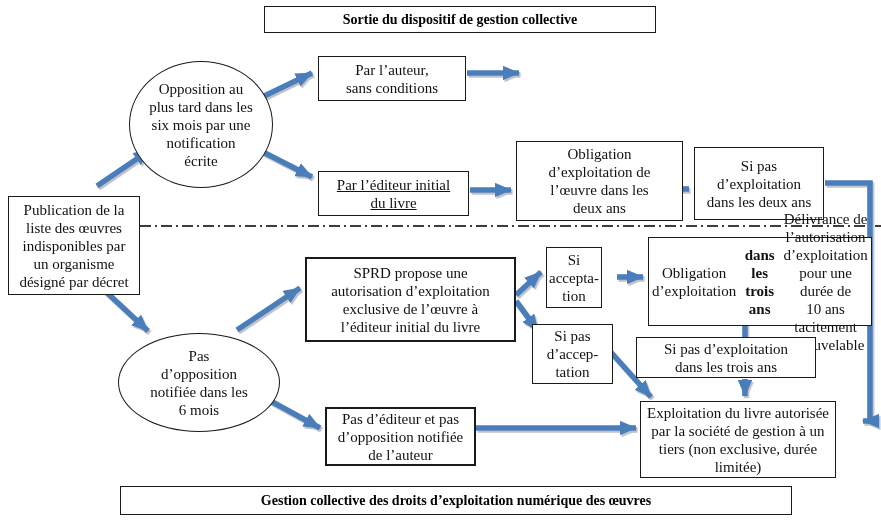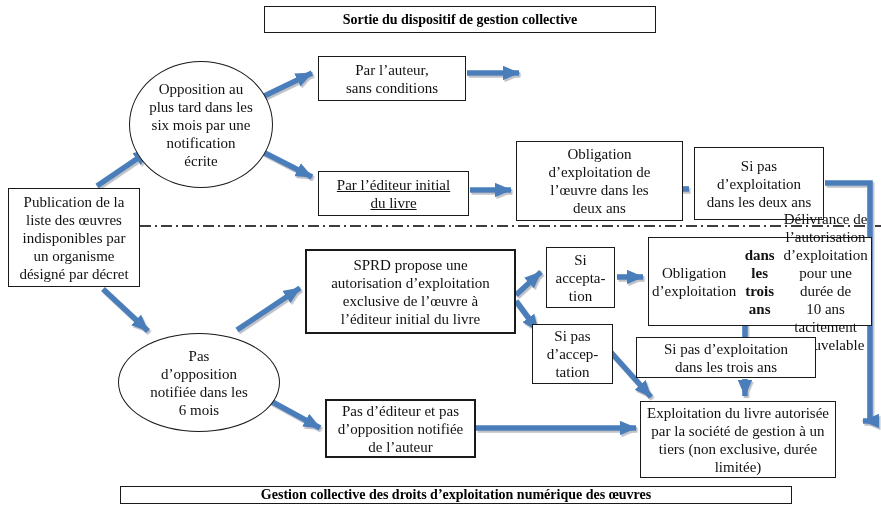--- a/index.html
+++ b/index.html
@@ -7,21 +7,21 @@
     position:relative; width:881px; height:524px; background:#ffffff;
     font-family:"Liberation Serif", serif; overflow:hidden;
   }
   .node {
     position:absolute; z-index:2; box-sizing:border-box;
     background:#ffffff; border:1px solid #1a1a1a;
     display:flex; align-items:center; justify-content:center;
     text-align:center; white-space:pre-line;
     font-size:15px; line-height:1.2; color:#111; padding:2px 3px;
   }
-  .thick { border-width:2px; }
+  .thick { border-width:2px;margin-top:8px; }
   .ellipse { border-radius:50%; border-width:1.4px; padding:6px 10px; }
   .title {
     position:absolute; z-index:2; box-sizing:border-box;
     background:#ffffff; border:1.4px solid #1a1a1a;
     display:flex; align-items:center; justify-content:center;
     text-align:center; font-weight:bold; font-size:14px; color:#000;
     padding:2px 8px;
   }
   #connector-layer { position:absolute; left:0; top:0; z-index:1; }
   .multi span { display:block; white-space:pre-line; }
@@ -59,21 +59,21 @@
       <line x1="516" y1="301" x2="538" y2="331" marker-end="url(#ah)"></line>
       <line x1="617" y1="277" x2="643" y2="277" marker-end="url(#ah)"></line>
       <line x1="608" y1="349" x2="651" y2="397" marker-end="url(#ah)"></line>
       <line x1="745" y1="324" x2="745" y2="340"></line>
       <line x1="745" y1="379" x2="745" y2="396" marker-end="url(#ah)"></line>
       <line x1="476" y1="428" x2="636" y2="428" marker-end="url(#ah)"></line>
     </g>
   </svg>
 
   <div class="title" style="left:264px; top:6px; width:392px; height:27px;">Sortie du dispositif de gestion collective</div>
-  <div class="title" style="left:120px; top:486px; width:672px; height:18px;">Gestion collective des droits d’exploitation numérique des œuvres</div>
+  <div class="title" style="left:120px; top:486px; width:672px; height:29px;">Gestion collective des droits d’exploitation numérique des œuvres</div>
 
   <div class="node thick" style="left:8px; top:188px; width:132px; height:99px; border-width:1.6px;">Publication de la
 liste des œuvres
 indisponibles par
 un organisme
 désigné par décret</div>
 
   <div class="node ellipse" style="left:129px; top:61px; width:144px; height:127px;">Opposition au
 plus tard dans les
 six mois par une
@@ -99,21 +99,21 @@
 
   <div class="node" style="left:694px; top:147px; width:130px; height:73px;">Si pas
 d’exploitation
 dans les deux ans</div>
 
   <div class="node thick" style="left:305px; top:249px; width:211px; height:85px;">SPRD propose une
 autorisation d’exploitation
 exclusive de l’œuvre à
 l’éditeur initial du livre</div>
 
-  <div class="node" style="left:546px; top:247px; width:69px; height:61px;">Si
+  <div class="node" style="left:546px; top:247px; width:56px; height:61px;">Si
 accepta-
 tion</div>
 
   <div class="node" style="left:532px; top:324px; width:81px; height:60px;">Si pas
 d’accep-
 tation</div>
 
   <div class="node multi" style="left:648px; top:237px; width:224px; height:89px; ">
     <span>Obligation d’exploitation</span>
     <span class="b">dans les trois ans</span>

